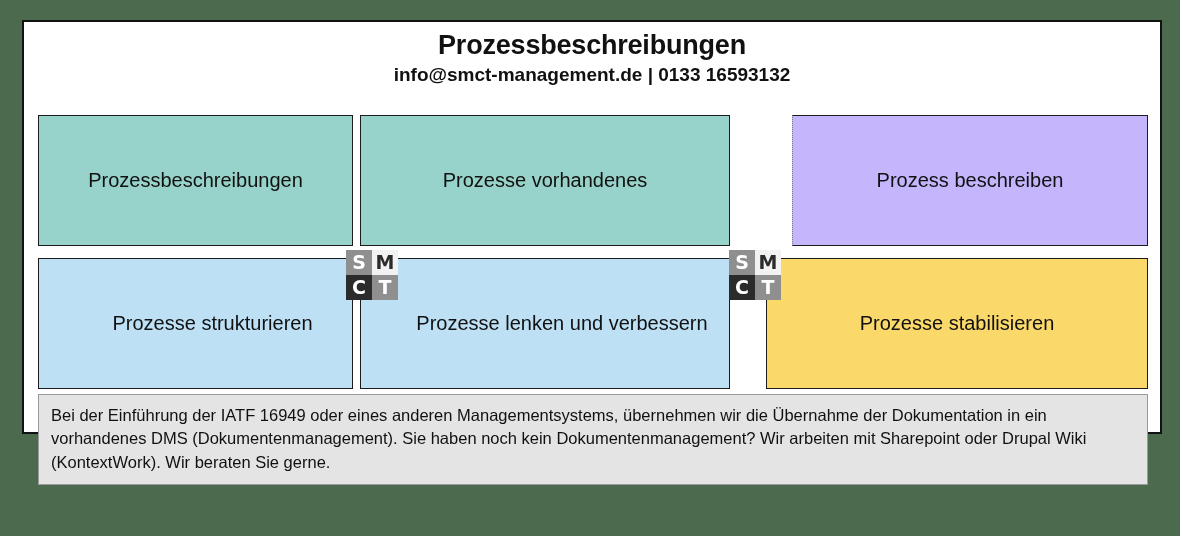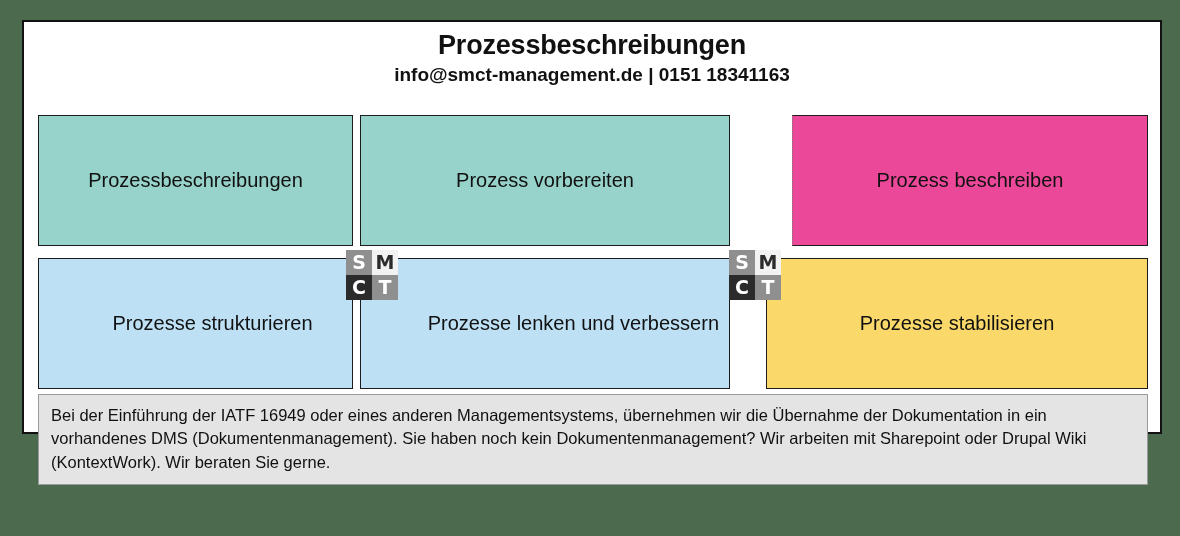--- a/index.html
+++ b/index.html
@@ -67,32 +67,32 @@
     align-items: center;
     justify-content: center;
     border: 1.5px solid #1c1c1c;
     font-size: 20px;
     color: #111111;
     text-align: center;
     padding: 4px 10px;
     position: relative;
   }
   .tile-teal    { background: #97d3ca; }
-  .tile-green   { background: #ec4899; border-left: 1.5px dotted #7d7d7d; margin-left: 46px; }
+  .tile-green   { background: #c4b5fd; border-left: 1.5px dotted #7d7d7d; margin-left: 46px; }
   .tile-blue    { background: #bee0f5; padding-left: 44px; }
   .tile-yellow  { background: #fad96a; margin-left: 20px; }
 
   .gap-sm { width: 7px; flex: 0 0 7px; }
   .gap-lg { width: 16px; flex: 0 0 16px; }
 
   .w-prozessbeschreibungen { flex: 0 0 315px; }
   .w-vorbereiten           { flex: 0 0 370px; }
   .w-beschreiben           { flex: 1 1 auto; }
   .w-strukturieren         { flex: 0 0 315px; }
-  .w-lenken                { flex: 0 0 370px; justify-content: flex-end; }
+  .w-lenken                { flex: 0 0 370px; }
   .w-stabilisieren         { flex: 1 1 auto; }
 
   
   .wm {
     position: absolute;
     width: 52px;
     height: 50px;
     display: grid;
     grid-template-columns: 1fr 1fr;
     grid-template-rows: 1fr 1fr;
@@ -131,32 +131,32 @@
     text-align: left;
   }
 </style>
 </head>
 <body>
 
 <div id="page">
 
   <div class="header">
     <div class="header-title">Prozessbeschreibungen</div>
-    <div class="header-subtitle">info@smct-management.de | 0151 18341163</div>
+    <div class="header-subtitle">info@smct-management.de | 0133 16593132</div>
   </div>
 
   <div class="grid">
 
     <div class="row row-top">
       <div class="tile tile-teal w-prozessbeschreibungen">
         <span>Prozessbeschreibungen</span>
       </div>
       <div class="gap-sm"></div>
       <div class="tile tile-teal w-vorbereiten">
-        <span>Prozess vorbereiten</span>
+        <span>Prozesse vorhandenes</span>
       </div>
       <div class="gap-lg"></div>
       <div class="tile tile-green w-beschreiben">
         <span>Prozess beschreiben</span>
       </div>
     </div>
 
     <div class="row row-bottom">
       <div class="tile tile-blue w-strukturieren">
         <span>Prozesse strukturieren</span>

